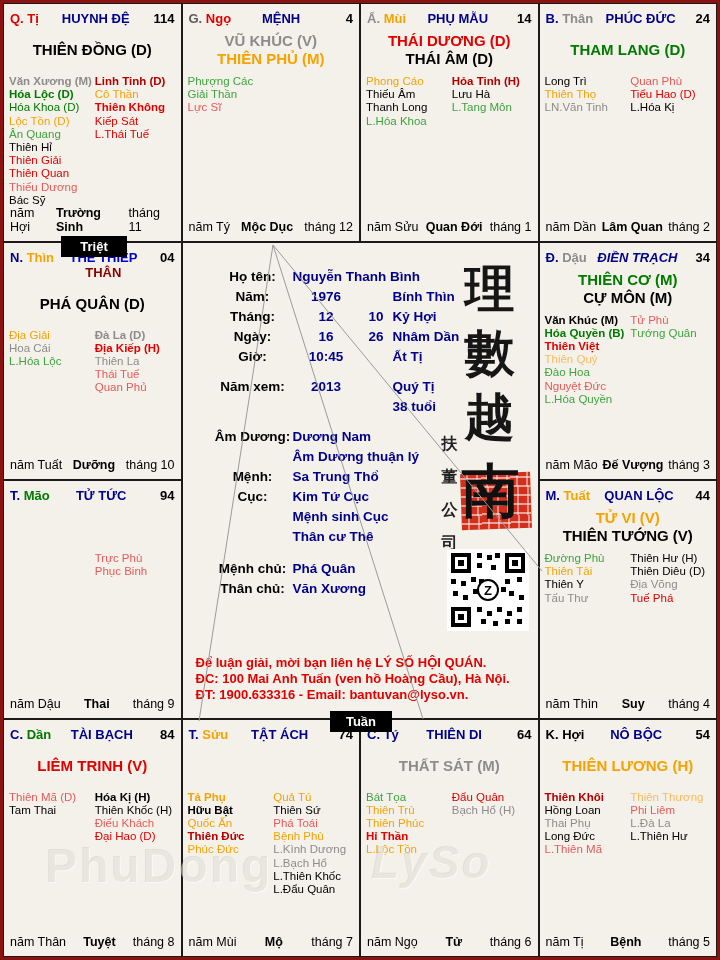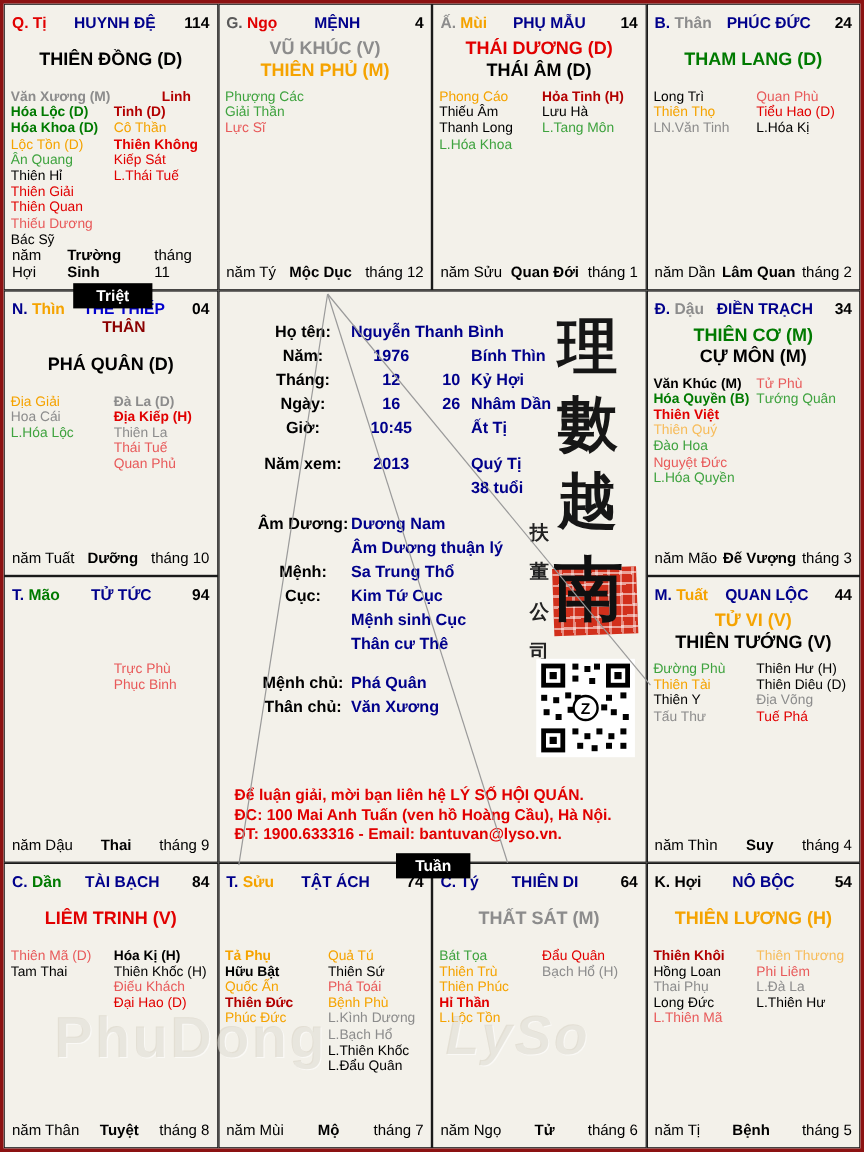--- a/index.html
+++ b/index.html
@@ -72,31 +72,31 @@
           <span class="pname"><span style="color: rgb(0, 0, 139);">HUYNH ĐỆ</span></span>
           <span class="pnum">114</span>
         </div>
         <div class="pmajor">
           <div><span style="color: rgb(0, 0, 0); font-weight: bold;">THIÊN ĐỒNG (D)</span></div>
         </div>
         <div class="pcols">
           <div class="pcol">
             <div><span style="color: rgb(140, 140, 140); font-weight: bold;">Văn Xương (M)</span></div>
             <div><span style="color: rgb(0, 122, 0); font-weight: bold;">Hóa Lộc (D)</span></div>
-            <div><span style="color: rgb(0, 122, 0); font-weight: bold;">Hóa Khoa (D)</span></div>
+            <div><span style="color: rgb(0, 122, 0); font-weight: normal;">Hóa Khoa (D)</span></div>
             <div><span style="color: rgb(245, 163, 0);">Lộc Tồn (D)</span></div>
             <div><span style="color: rgb(63, 163, 63);">Ân Quang</span></div>
             <div><span style="color: rgb(0, 0, 0);">Thiên Hỉ</span></div>
             <div><span style="color: rgb(225, 0, 0);">Thiên Giải</span></div>
             <div><span style="color: rgb(225, 0, 0);">Thiên Quan</span></div>
             <div><span style="color: rgb(232, 90, 90);">Thiếu Dương</span></div>
             <div><span style="color: rgb(0, 0, 0);">Bác Sỹ</span></div>
           </div>
           <div class="pcol">
-            <div><span style="color: rgb(178, 0, 0); font-weight: bold; margin-left: 40px;">Linh Tinh (D)</span></div>
+            <div><span style="color: rgb(178, 0, 0); font-weight: bold;">Linh Tinh (D)</span></div>
             <div><span style="color: rgb(245, 163, 0);">Cô Thần</span></div>
             <div><span style="color: rgb(225, 0, 0); font-weight: bold;">Thiên Không</span></div>
             <div><span style="color: rgb(225, 0, 0);">Kiếp Sát</span></div>
             <div><span style="color: rgb(225, 0, 0);">L.Thái Tuế</span></div>
           </div>
         </div>
         <div class="pfoot">
           <span>năm Hợi</span>
           <span class="cycle">Trường Sinh</span>
           <span>tháng 11</span>
@@ -350,21 +350,21 @@
       <div class="contact">
         <div>Để luận giải, mời bạn liên hệ LÝ SỐ HỘI QUÁN.</div>
         <div>ĐC: 100 Mai Anh Tuấn (ven hồ Hoàng Cầu), Hà Nội.</div>
         <div>ĐT: 1900.633316 - Email: bantuvan@lyso.vn.</div>
       </div>
     </div>
 
     <div class="cell p5">
         <div class="ph">
           <span class="corner"><span style="color: rgb(0, 0, 139);">Đ.</span> <span style="color: rgb(140, 140, 140);">Dậu</span></span>
-          <span class="pname"><span style="color: rgb(0, 0, 139);">ĐIỀN TRẠCH</span></span>
+          <span class="pname"><span style="color: rgb(0, 0, 139); font-style: italic;">ĐIỀN TRẠCH</span></span>
           <span class="pnum">34</span>
         </div>
         <div class="pmajor">
           <div><span style="color: rgb(0, 122, 0); font-weight: bold;">THIÊN CƠ (M)</span></div>
           <div><span style="color: rgb(0, 0, 0); font-weight: bold;">CỰ MÔN (M)</span></div>
         </div>
         <div class="pcols">
           <div class="pcol">
             <div><span style="color: rgb(0, 0, 0); font-weight: bold;">Văn Khúc (M)</span></div>
             <div><span style="color: rgb(0, 122, 0); font-weight: bold;">Hóa Quyền (B)</span></div>

